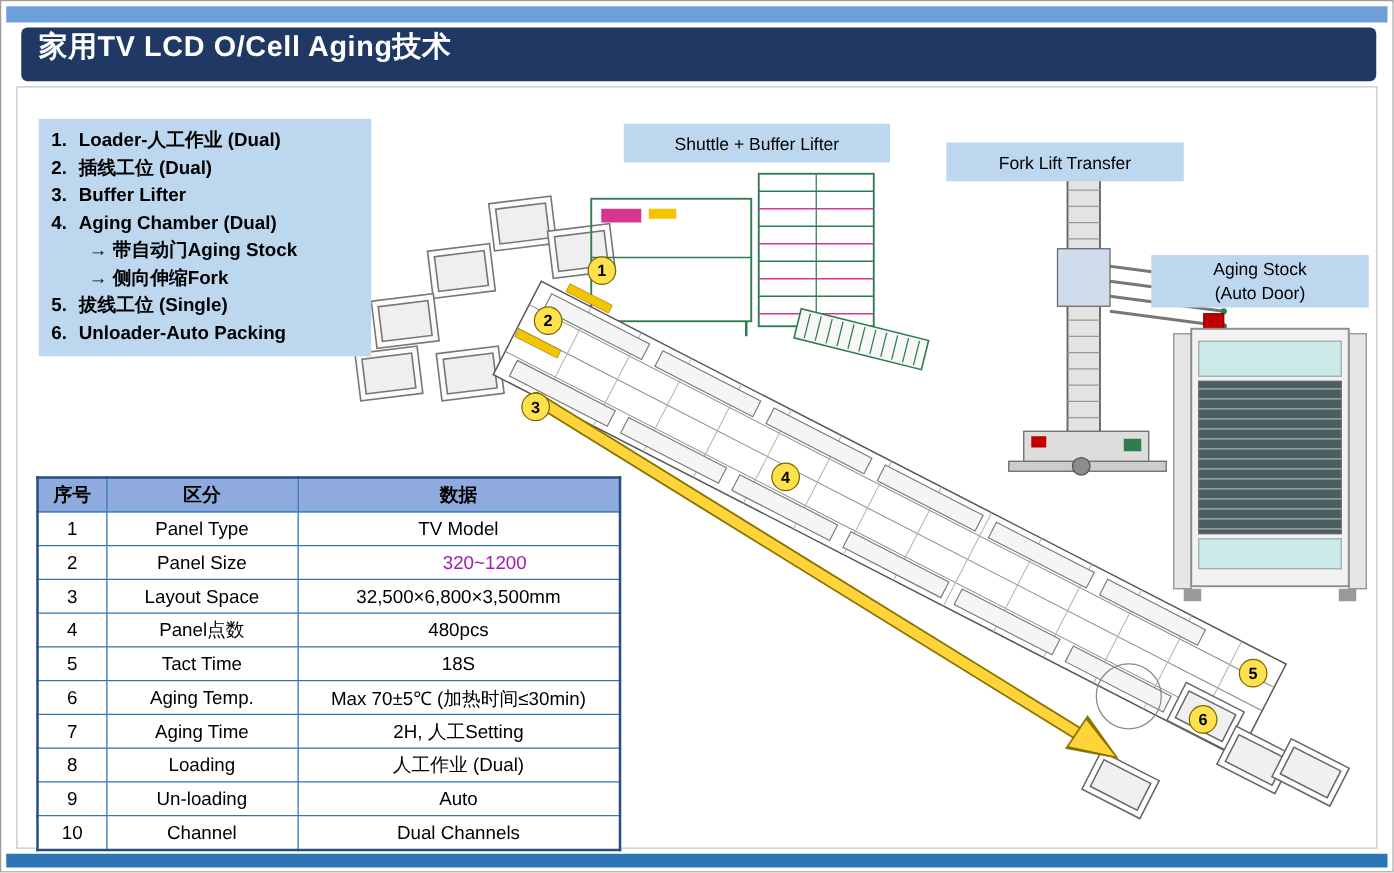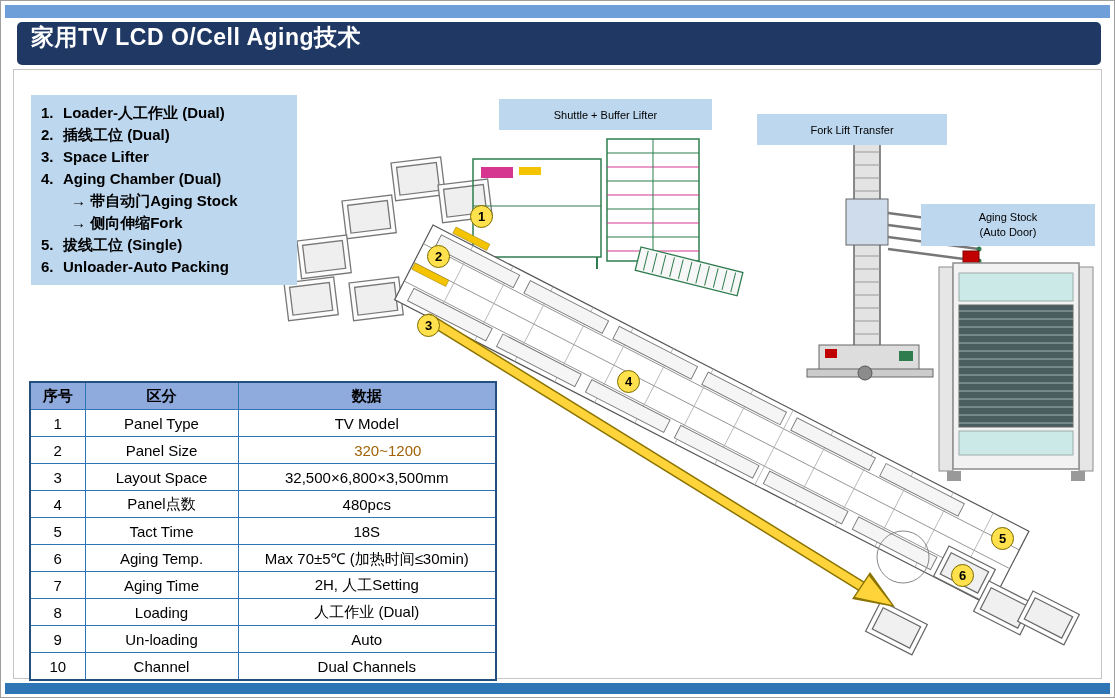--- a/index.html
+++ b/index.html
@@ -9,29 +9,29 @@
   .title-bar .title{color:#ffffff;font-size:23px;font-weight:700;padding-left:14px;letter-spacing:.5px;}
   .content-frame{position:absolute;left:12px;top:68px;right:12px;bottom:18px;border:1px solid #c5c5c5;}
   .bottom-strip{position:absolute;left:4px;right:4px;bottom:3px;height:11px;background:#2e75b6;}
   .diagram{position:absolute;left:0;top:0;}
 
   .legend{position:absolute;left:30px;top:94px;width:266px;background:#bdd7ee;padding:7px 10px;box-sizing:border-box;font-size:15px;font-weight:700;color:#000;line-height:1.47;}
   .lg-item{display:flex;}
   .lg-num{flex:none;width:22px;}
   .lg-sub{padding-left:30px;}
 
-  .float-label{position:absolute;background:#bdd7ee;display:flex;align-items:center;justify-content:center;font-size:11px;color:#000;text-align:center;}
+  .float-label{position:absolute;background:#bdd7ee;display:flex;align-items:center;justify-content:center;font-size:14px;color:#000;text-align:center;}
   .label-shuttle{left:498px;top:98px;width:213px;height:31px;}
   .label-fork{left:756px;top:113px;width:190px;height:31px;}
   .label-stock{left:920px;top:203px;width:174px;height:42px;flex-direction:column;line-height:1.35;}
 
   .spec-table{position:absolute;left:28px;top:380px;border-collapse:collapse;font-size:15px;color:#000;background:#fff;border:2px solid #24507e;}
   .spec-table th,.spec-table td{border:1px solid #2e75b6;text-align:center;padding:0 6px;height:26px;margin-left:32px;}
   .spec-table th{background:#8faadc;font-weight:700;}
-  .spec-table td.red{color:#a16207;padding-left:48px;}
+  .spec-table td.red{color:#a21caf;padding-left:48px;}
 
   .marker{position:absolute;width:23px;height:23px;border-radius:50%;background:#ffe14d;border:1px solid #7a6a00;box-sizing:border-box;display:flex;align-items:center;justify-content:center;font-size:13px;font-weight:700;color:#000;z-index:5;}
 </style>
 </head>
 <body>
 
 <div class="slide">
 
   <div class="top-strip"></div>
 
@@ -173,21 +173,21 @@
     <div class="lg-item">
         <span class="lg-num">1.</span>
         <span>Loader-人工作业 (Dual)</span>
       </div>
     <div class="lg-item">
         <span class="lg-num">2.</span>
         <span>插线工位 (Dual)</span>
       </div>
     <div class="lg-item">
         <span class="lg-num">3.</span>
-        <span>Space Lifter</span>
+        <span>Buffer Lifter</span>
       </div>
     <div class="lg-item">
         <span class="lg-num">4.</span>
         <span>Aging Chamber (Dual)</span>
       </div>
     <div class="lg-sub">→ 带自动门Aging Stock</div>
     <div class="lg-sub">→ 侧向伸缩Fork</div>
     <div class="lg-item">
         <span class="lg-num">5.</span>
         <span>拔线工位 (Single)</span>

